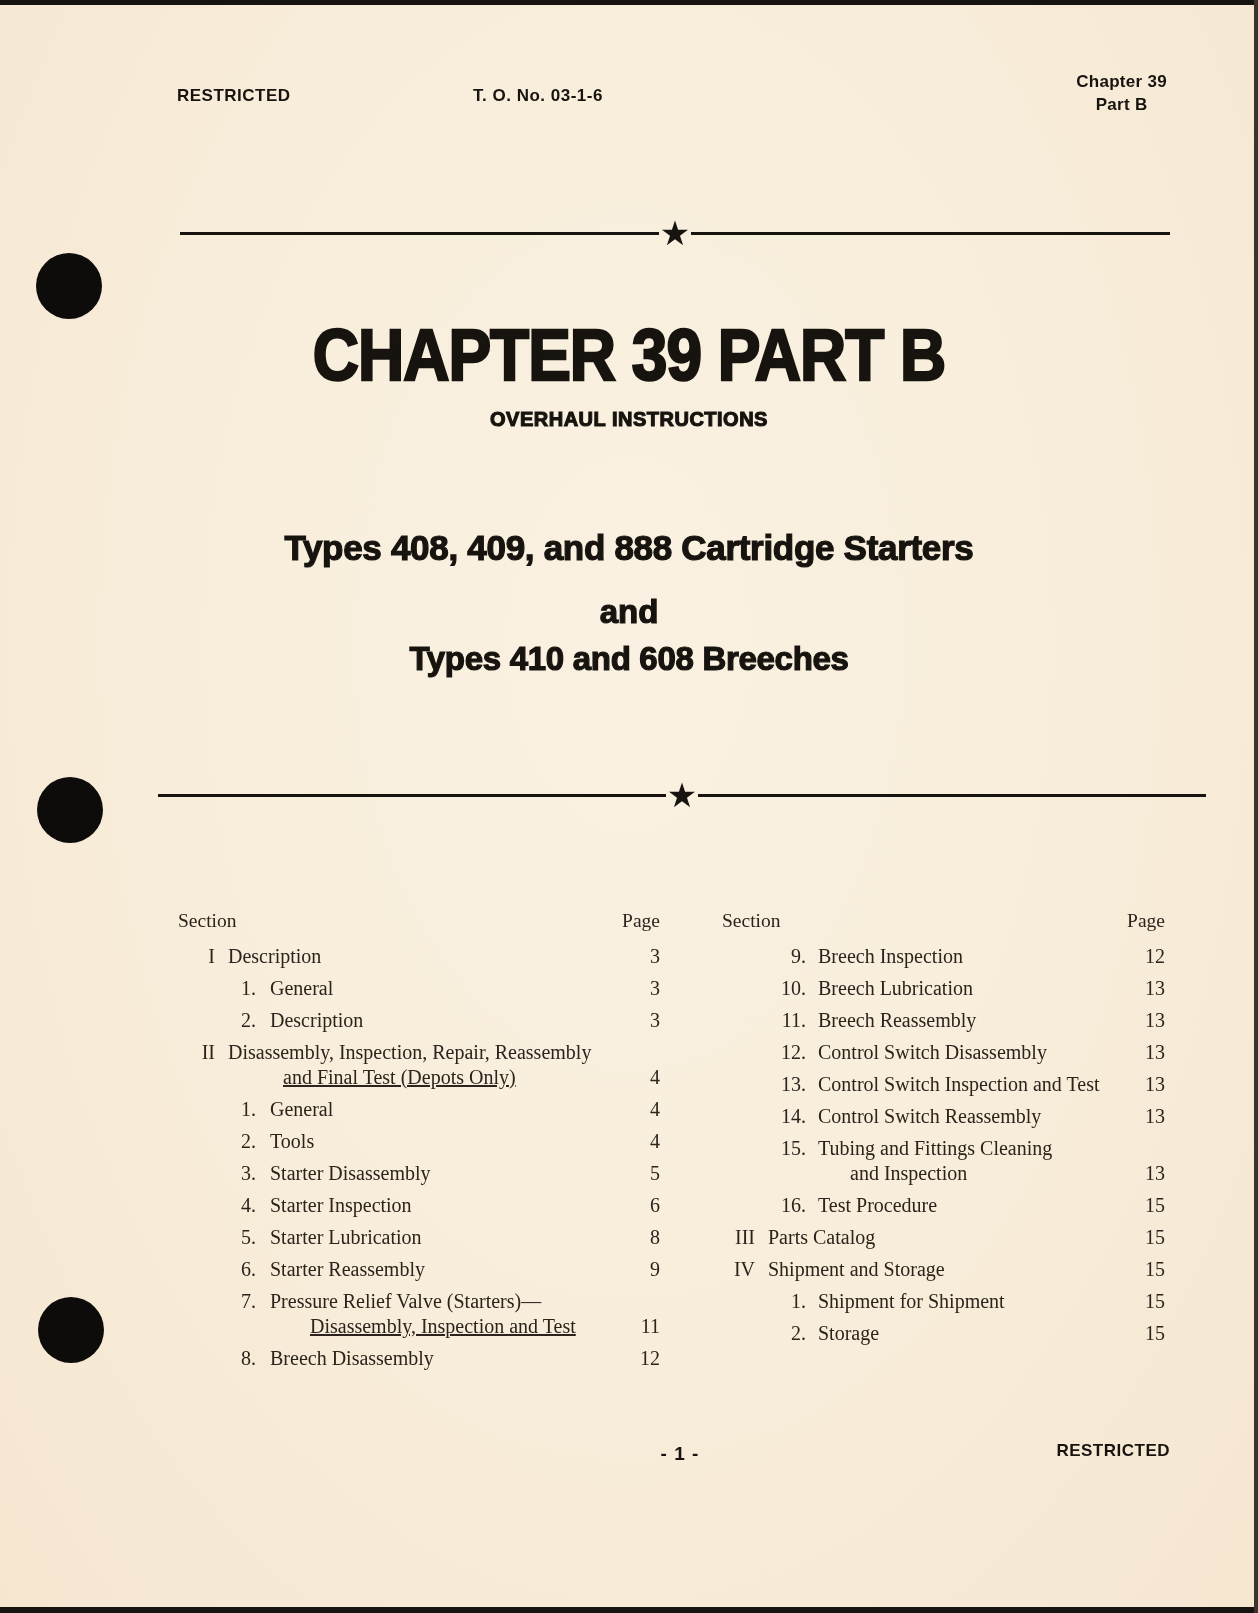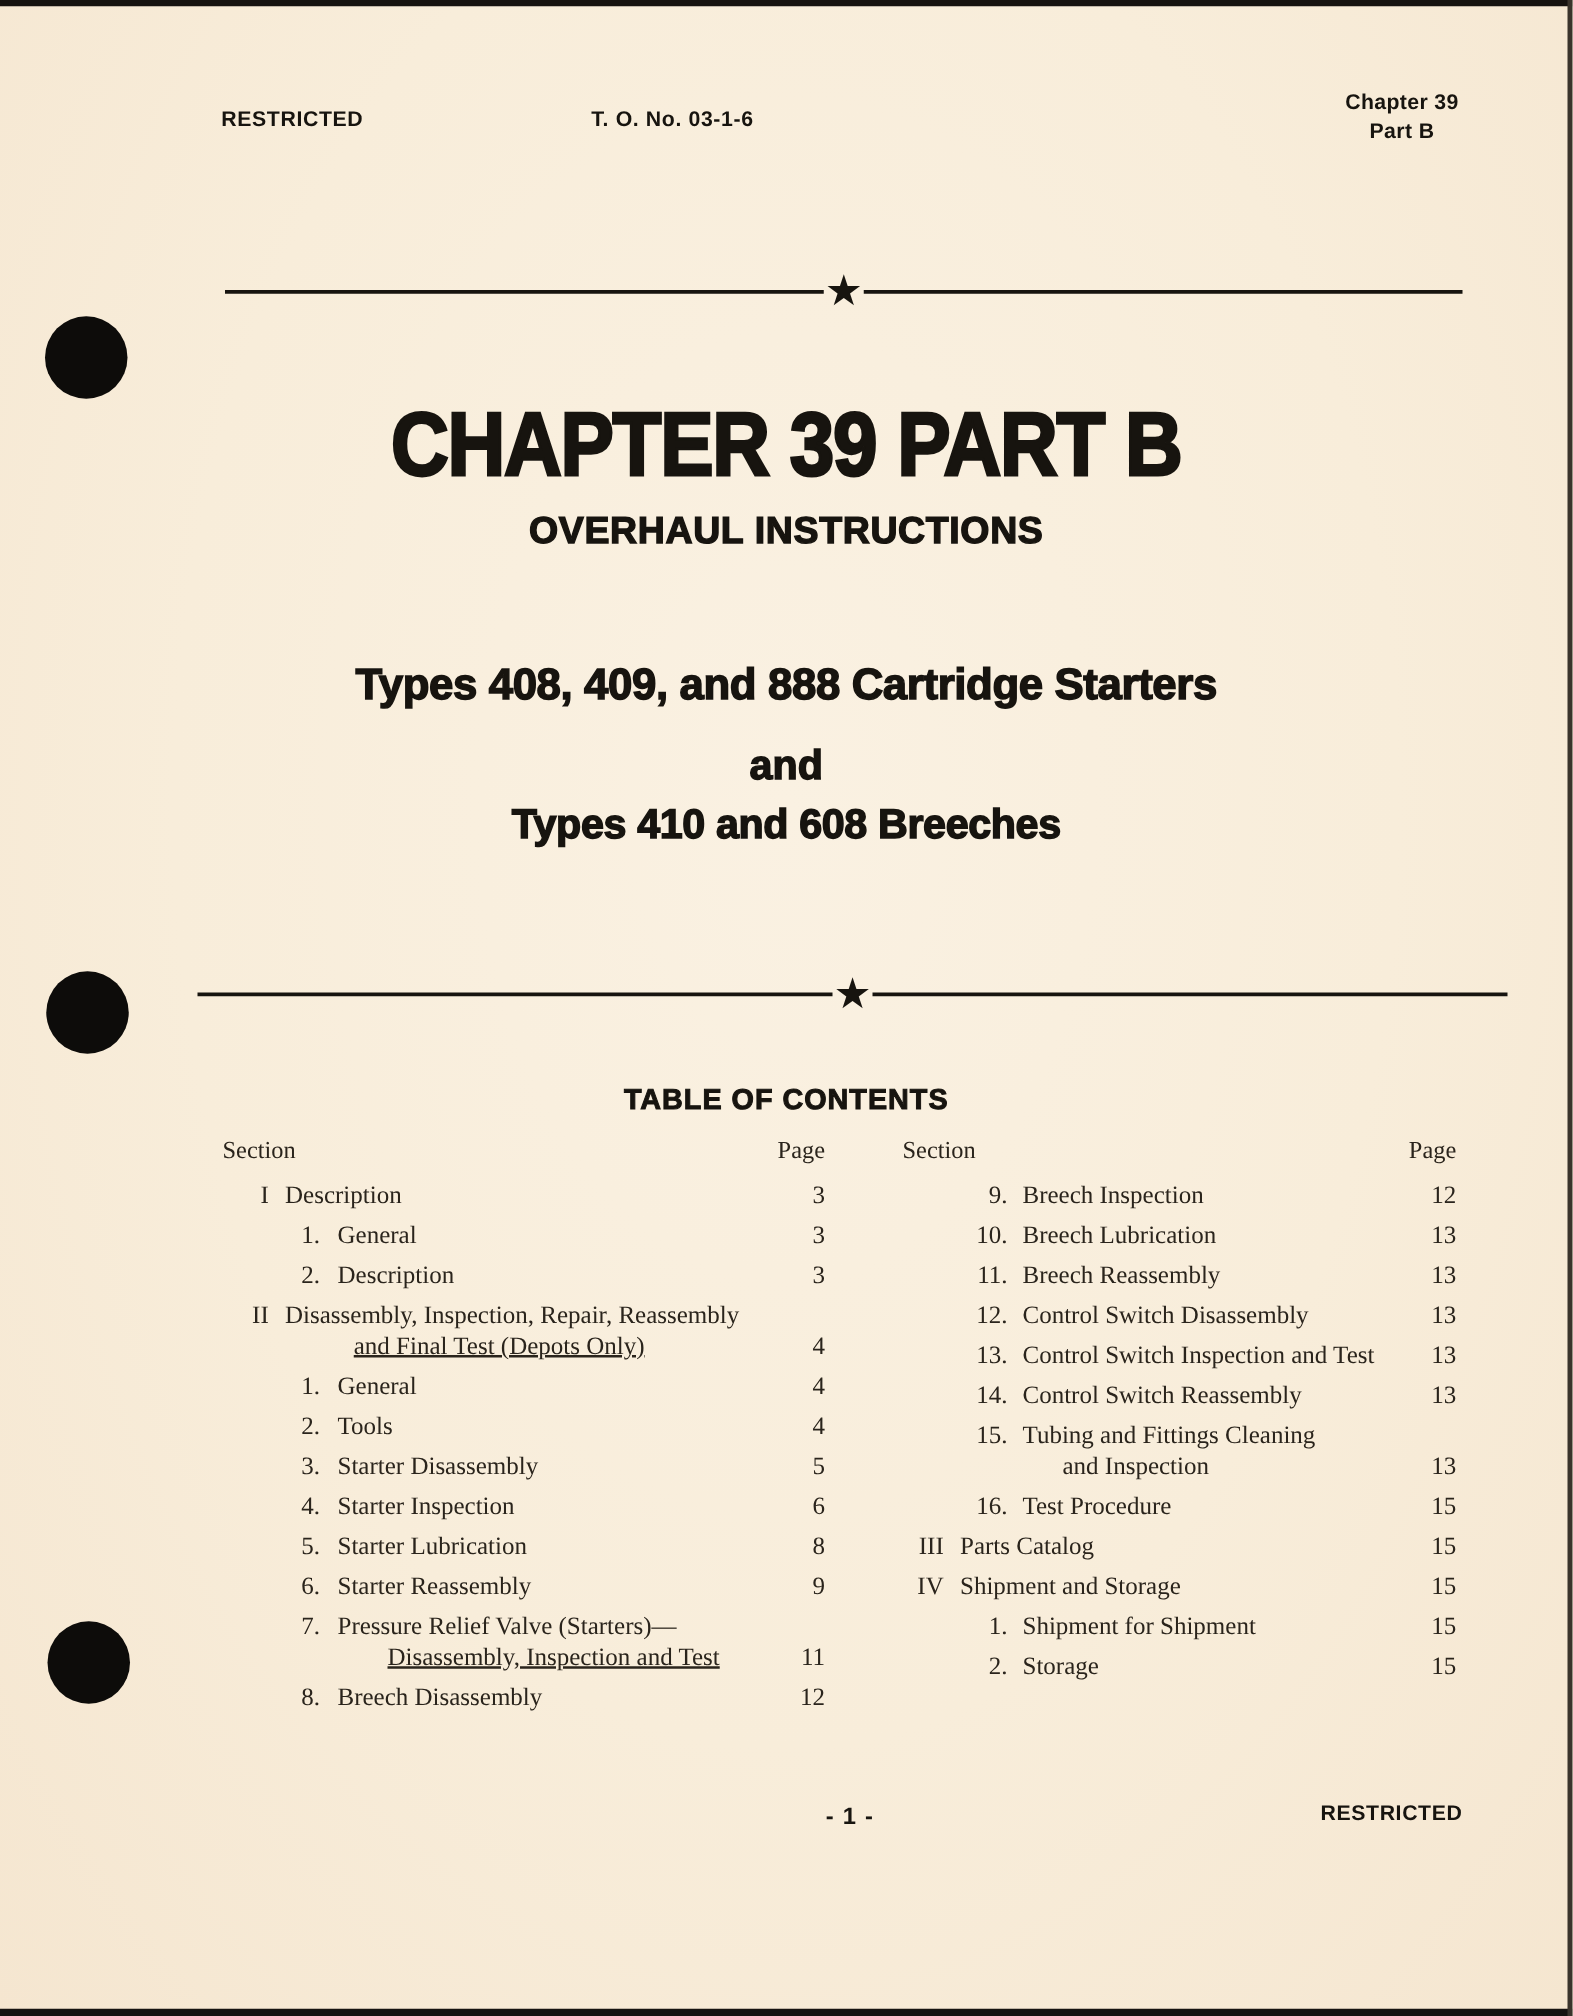--- a/index.html
+++ b/index.html
@@ -31,21 +31,21 @@
   .divider .rule{flex:1;height:3px;background:#17140f;}
   .divider .star{font-size:34px;line-height:36px;color:#17140f;padding:0 1px;
     font-family:"DejaVu Sans", sans-serif;}
   .divider1{left:180px;width:990px;top:215px;}
   .divider2{left:158px;width:1048px;top:777px;}
 
   .title-main{position:absolute;left:0;top:318px;width:1258px;text-align:center;
     font-size:64px;letter-spacing:-1px;-webkit-text-stroke:2.2px #17140f;
     transform:scaleY(1.12);}
   .title-sub{position:absolute;left:0;top:408px;width:1258px;text-align:center;
-    font-size:30px;-webkit-text-stroke:1.1px #17140f;letter-spacing:.5px;}
+    font-size:20px;-webkit-text-stroke:1.1px #17140f;letter-spacing:.5px;}
   .subject1{position:absolute;left:0;top:528px;width:1258px;text-align:center;
     font-size:35px;-webkit-text-stroke:1.2px #17140f;letter-spacing:-.3px;}
   .subject2{position:absolute;left:0;top:593px;width:1258px;text-align:center;
     font-size:33px;-webkit-text-stroke:1.2px #17140f;}
   .subject3{position:absolute;left:0;top:640px;width:1258px;text-align:center;
     font-size:33px;-webkit-text-stroke:1.2px #17140f;letter-spacing:-.3px;}
 
   .toc-heading{position:absolute;left:0;top:866px;width:1258px;text-align:center;
     font-size:23px;-webkit-text-stroke:.8px #17140f;letter-spacing:.8px;}
 
@@ -103,21 +103,20 @@
   <div class="sans subject1">Types 408, 409, and 888 Cartridge Starters</div>
   <div class="sans subject2">and</div>
   <div class="sans subject3">Types 410 and 608 Breeches</div>
 
   <div class="divider divider2">
     <div class="rule"></div>
     <span class="star">★</span>
     <div class="rule"></div>
   </div>
 
-  <div class="sans toc-heading">TABLE OF CONTENTS</div>
 
   <div class="toc-col toc-col-left">
     <div class="toc-colhdr">
       <span>Section</span>
       <span>Page</span>
     </div>
     <div>
         <div class="toc-row roman">
           <span class="toc-num">I</span>
           <span class="toc-text">

